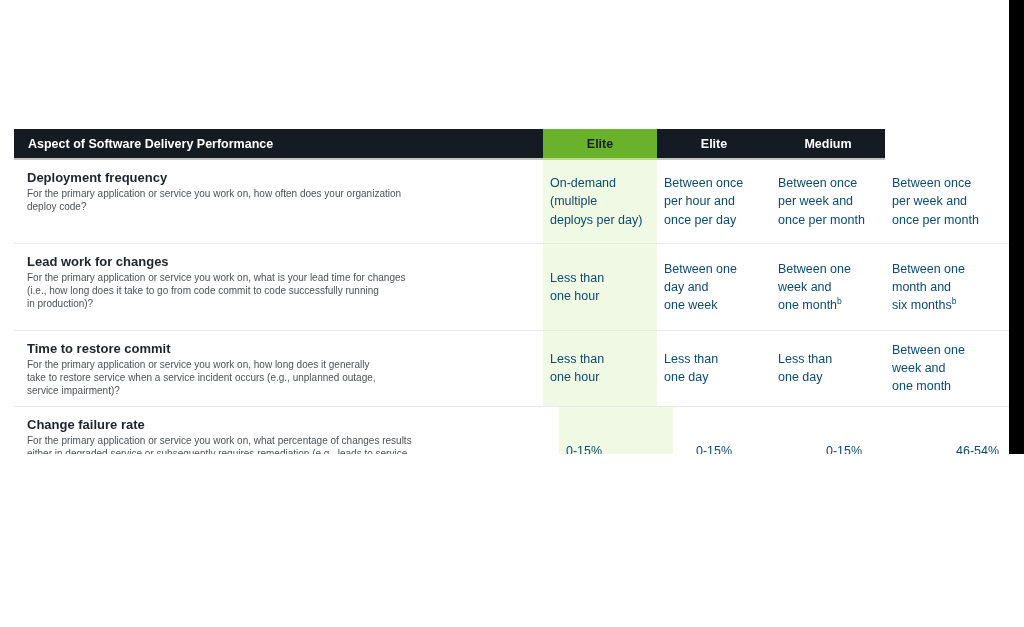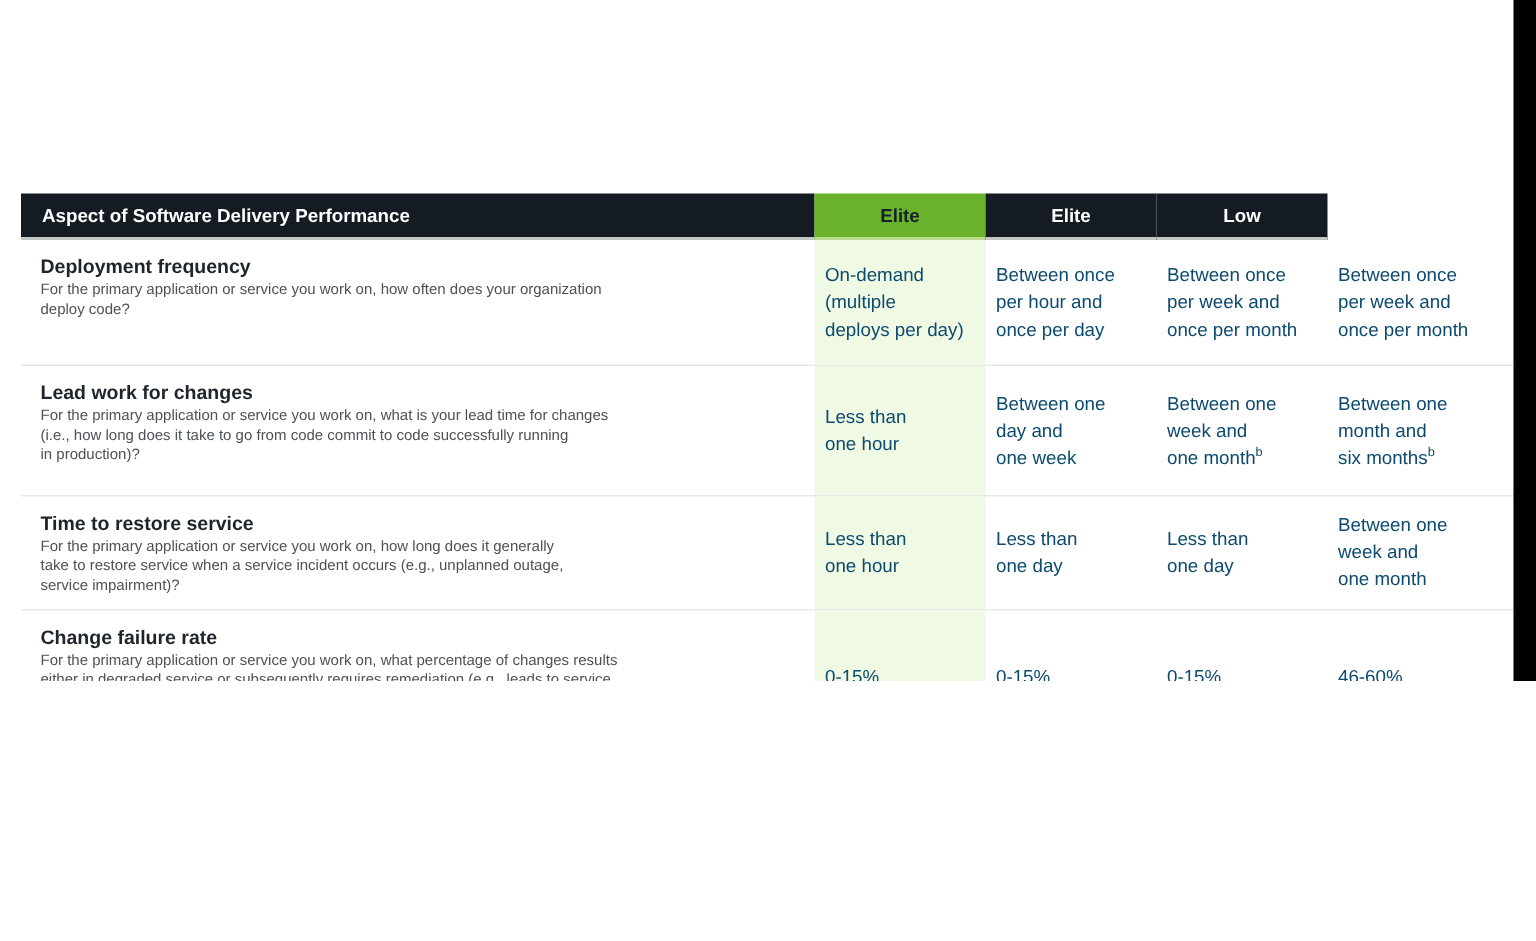--- a/index.html
+++ b/index.html
@@ -53,21 +53,21 @@
   }
 
   .row {
     display: grid;
     grid-template-columns: 529px 114px 114px 114px 1fr;
     border-bottom: 1px solid #e7e9e8;
   }
   .row:nth-child(2) { min-height: 84px; }
   .row:nth-child(3) { min-height: 87px; }
   .row:nth-child(4) { min-height: 74px; }
-  .row:nth-child(5) { min-height: 89px; border-bottom: none; }
+  .row:nth-child(5) { min-height: 89px; border-bottom: none; gap: 16px; }
 
   .cell.aspect {
     padding: 10px 10px 8px 13px;
   }
   .row-title {
     font-size: 13px;
     font-weight: bold;
     color: #1d242b;
     margin-bottom: 2px;
   }
@@ -100,21 +100,21 @@
 <body>
 
 <div class="canvas">
 
   <div class="perf-table">
 
     <div class="header-row">
       <div class="hcell aspect-h">Aspect of Software Delivery Performance</div>
       <div class="hcell elite-h">Elite</div>
       <div class="hcell">Elite</div>
-      <div class="hcell">Low</div>
+      <div class="hcell">Medium</div>
     </div>
 
     <div class="row">
       <div class="cell aspect">
         <div class="row-title">Deployment frequency</div>
         <div class="row-desc">For the primary application or service you work on, how often does your organization
 deploy code?</div>
       </div>
       <div class="cell val elite">
           <span><span class="val-text">On-demand
@@ -161,21 +161,21 @@
         </div>
       <div class="cell val">
           <span><span class="val-text">Between one
 month and
 six months</span><sup>b</sup></span>
         </div>
     </div>
 
     <div class="row">
       <div class="cell aspect">
-        <div class="row-title">Time to restore service</div>
+        <div class="row-title">Time to restore commit</div>
         <div class="row-desc">For the primary application or service you work on, how long does it generally
 take to restore service when a service incident occurs (e.g., unplanned outage,
 service impairment)?</div>
       </div>
       <div class="cell val elite">
           <span><span class="val-text">Less than
 one hour</span><sup></sup></span>
         </div>
       <div class="cell val">
           <span><span class="val-text">Less than
@@ -202,20 +202,20 @@
       <div class="cell val elite">
           <span><span class="val-text">0-15%</span><sup></sup></span>
         </div>
       <div class="cell val">
           <span><span class="val-text">0-15%</span><sup></sup></span>
         </div>
       <div class="cell val">
           <span><span class="val-text">0-15%</span><sup></sup></span>
         </div>
       <div class="cell val">
-          <span><span class="val-text">46-60%</span><sup></sup></span>
+          <span><span class="val-text">46-54%</span><sup></sup></span>
         </div>
     </div>
 
   </div>
 
   <div class="right-bar"></div>
 </div>
 
 </body></html>

